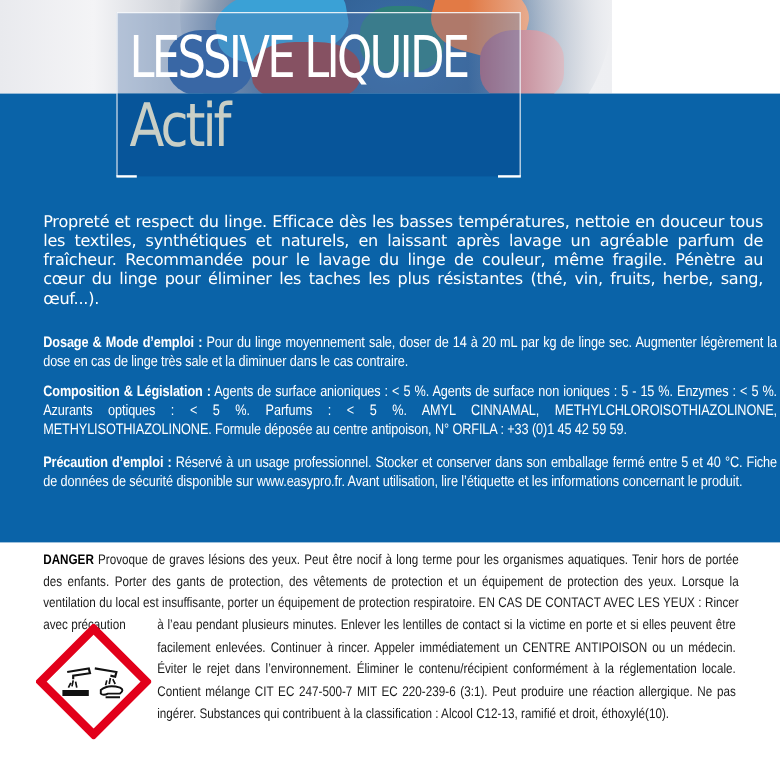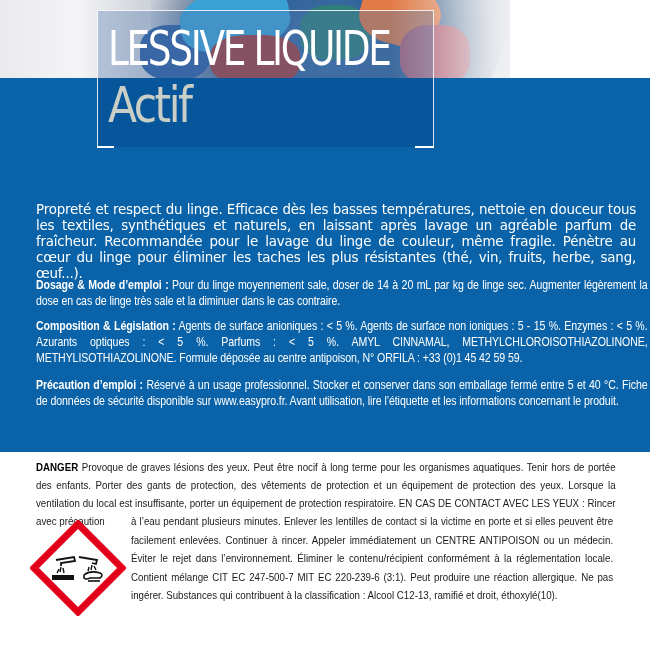--- a/index.html
+++ b/index.html
@@ -57,21 +57,21 @@
     .title-sub {
       position: absolute; left: 108px; top: 78px;
       font-family: "DejaVu Sans", sans-serif; font-weight: normal;
       font-size: 50px; line-height: 54px; color: #c9cfc6;
       letter-spacing: -3px; transform: scaleX(0.85); transform-origin: left top;
     }
 
     .intro {
       position: absolute; left: 36px; top: 178px; width: 600px;
       font-family: "DejaVu Sans", sans-serif; font-size: 13.4px; line-height: 16px;
-      color: #ffffff; text-align: justify; letter-spacing: -0.2px; margin-top: 24px;
+      color: #ffffff; text-align: justify; letter-spacing: -0.2px;
     }
     .intro b { font-weight: normal; color: #ffffff; }
 
     .section {
       position: absolute; left: 36px; width: 616px;
       font-family: "Liberation Sans", sans-serif; font-size: 12.6px; line-height: 16px;
       color: #ffffff; text-align: justify;
       transform: scaleX(0.84); transform-origin: left top;
       letter-spacing: -0.1px;
     }

